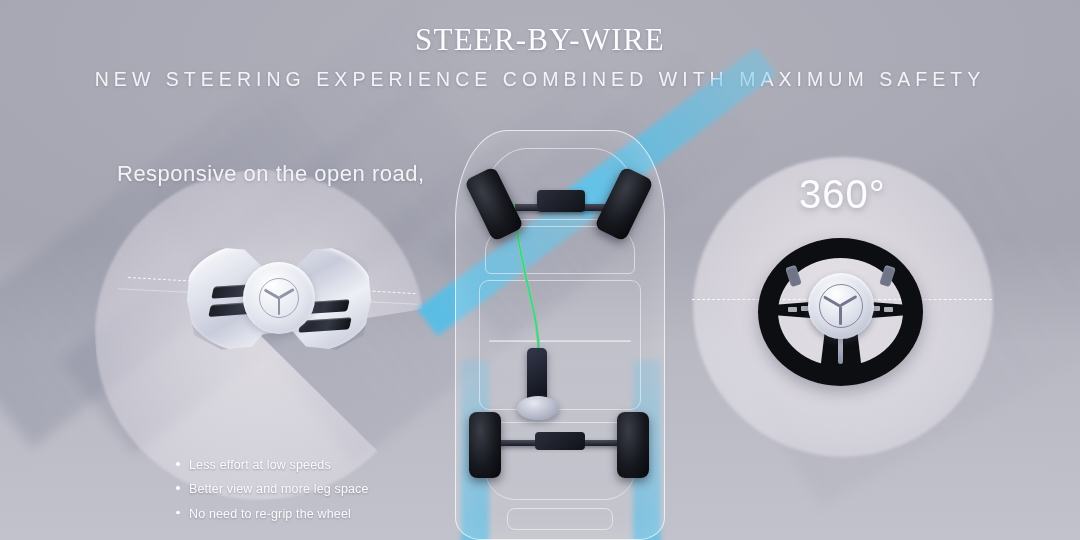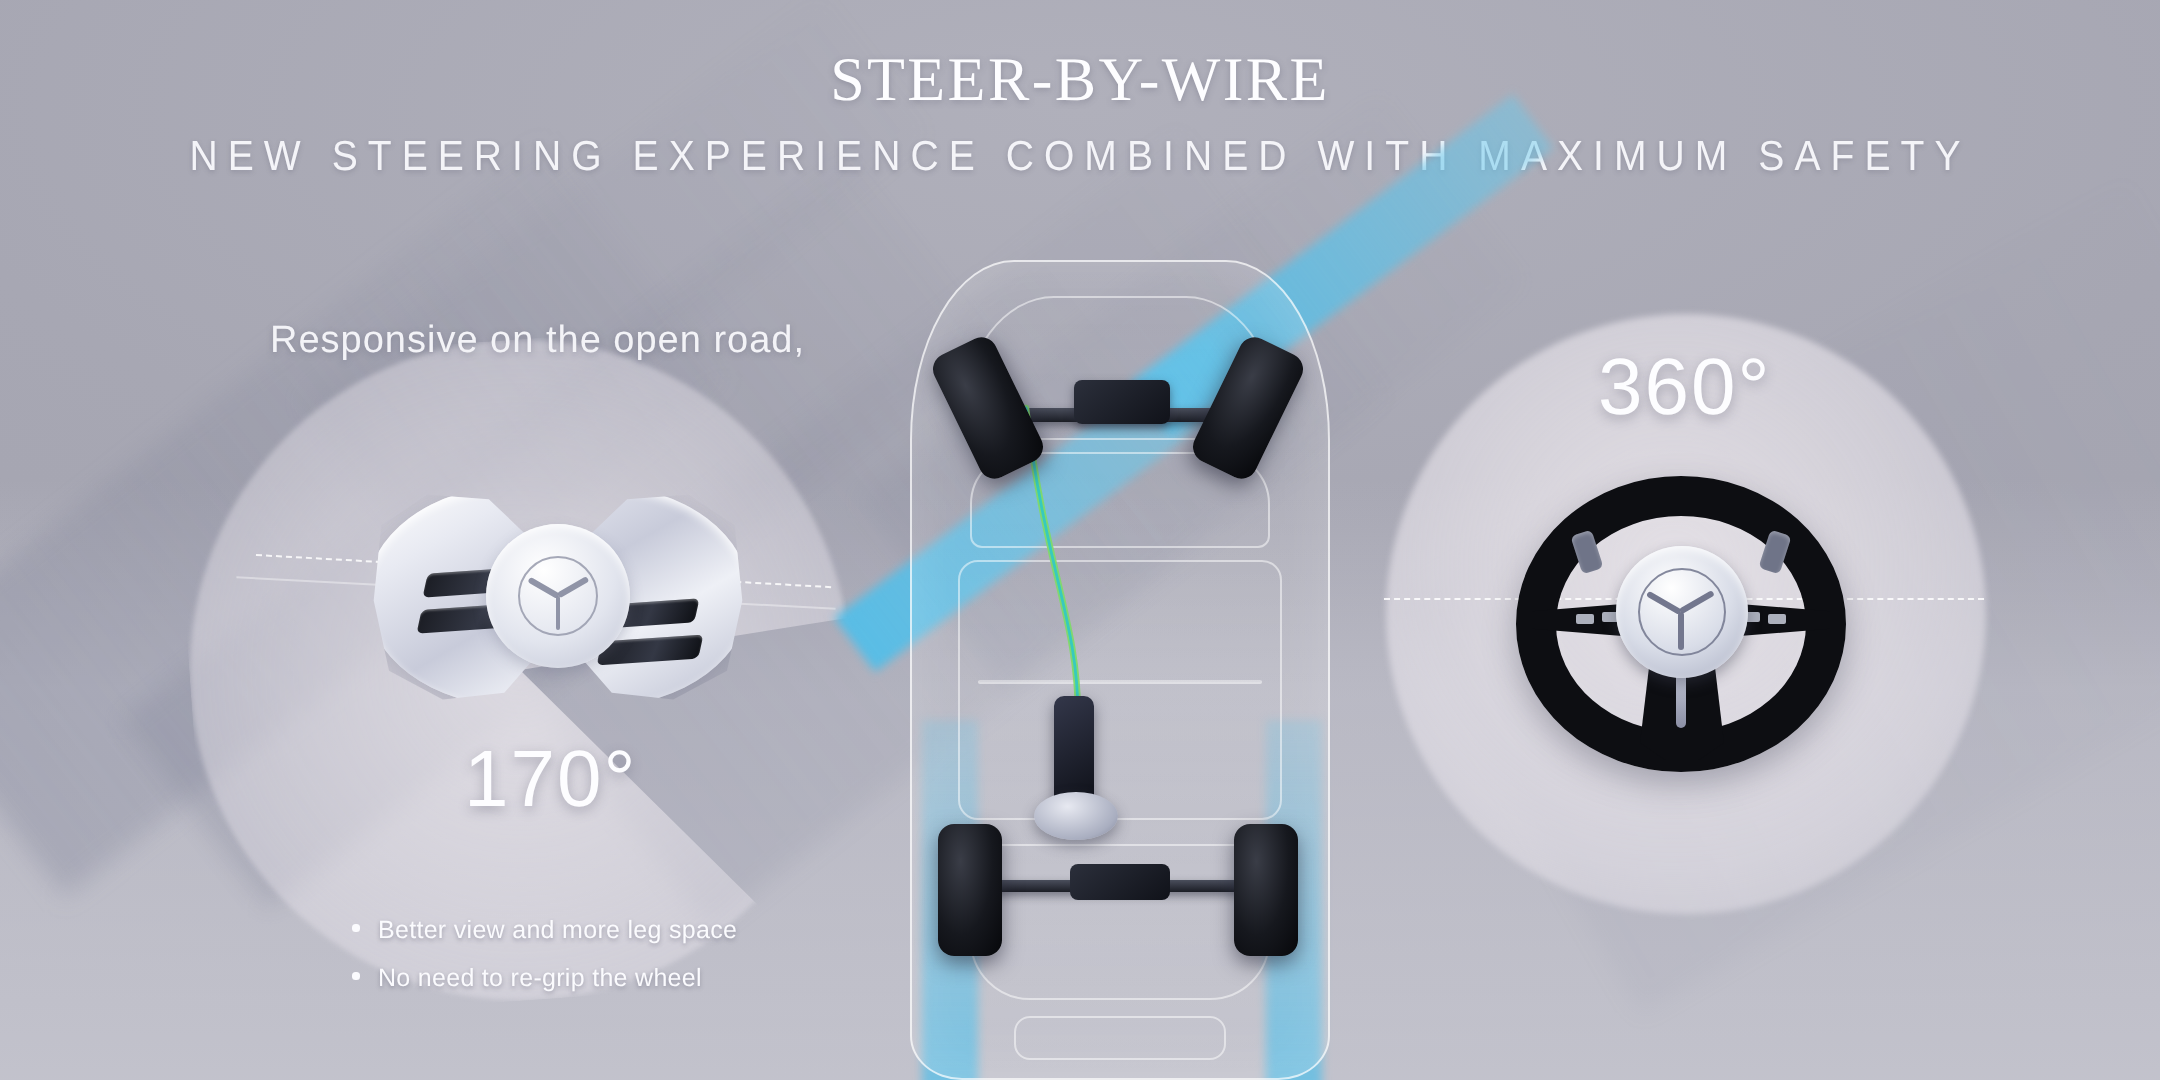--- a/index.html
+++ b/index.html
@@ -54,22 +54,22 @@
     font-size:21px;
     letter-spacing:5.4px;
     font-weight:300;
     color:#f4f4f8;
     transform:scaleX(.93);
     text-shadow:0 1px 3px rgba(90,90,110,.30);
   }
 
   
   .lede {
-    position:absolute; left:135px; top:157px;
-    font-size:19px; font-weight:300; line-height:1.5;
+    position:absolute; left:117px; top:157px;
+    font-size:22px; font-weight:300; line-height:1.5;
     letter-spacing:.5px; color:#f3f3f7;
     text-shadow:0 1px 3px rgba(90,90,110,.35);
   }
   .bullets {
     position:absolute; left:176px; top:453px;
     font-size:12.5px; font-weight:400; line-height:1.95;
     letter-spacing:.15px; color:#fbfbfe;
     list-style:none;
     text-shadow:0 1px 2px rgba(90,90,110,.45);
   }
@@ -298,29 +298,29 @@
   <div class="circle360"></div>
 
   <div class="title">STEER-BY-WIRE</div>
   <div class="subtitle">NEW STEERING EXPERIENCE COMBINED WITH MAXIMUM SAFETY</div>
 
   <div class="lede">
     <div>Responsive on the open road,</div>
   </div>
 
   <ul class="bullets">
+    <li>Less effort at low speeds</li>
     <li>Better view and more leg space</li>
     <li>No need to re-grip the wheel</li>
   </ul>
 
   <div class="axis axis-left"></div>
   <div class="axis-soft"></div>
   <div class="axis axis-right"></div>
 
-  <div class="angle-label label170">170°</div>
   <div class="angle-label label360">360°</div>
 
   <div class="yoke">
     <div class="yoke-body"></div>
     <div class="yoke-btn yb1"></div>
     <div class="yoke-btn yb2"></div>
     <div class="yoke-btn yb3"></div>
     <div class="yoke-btn yb4"></div>
     <div class="yoke-hub">
       <div class="star">

